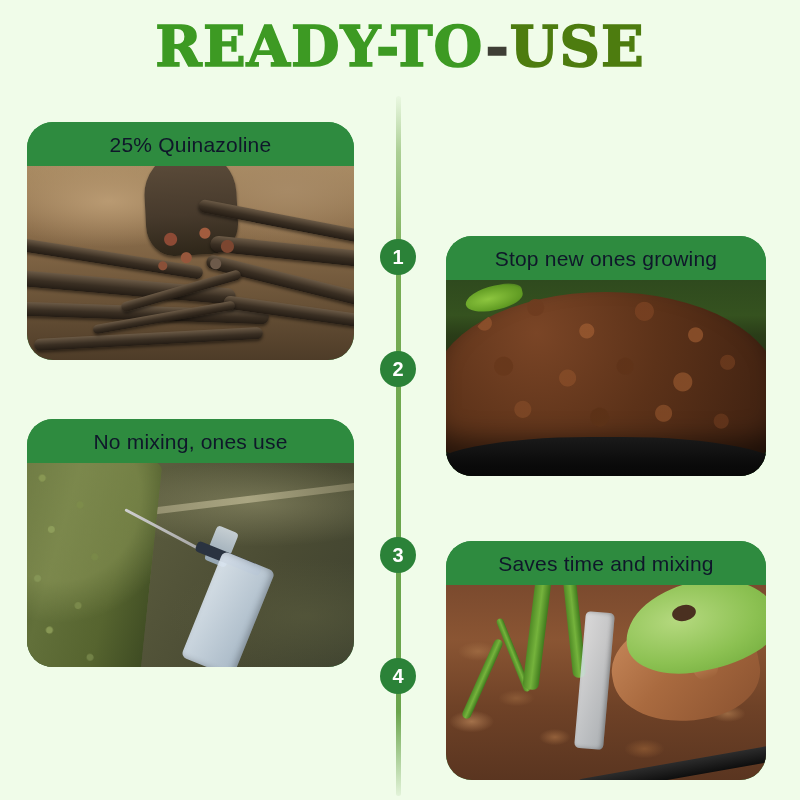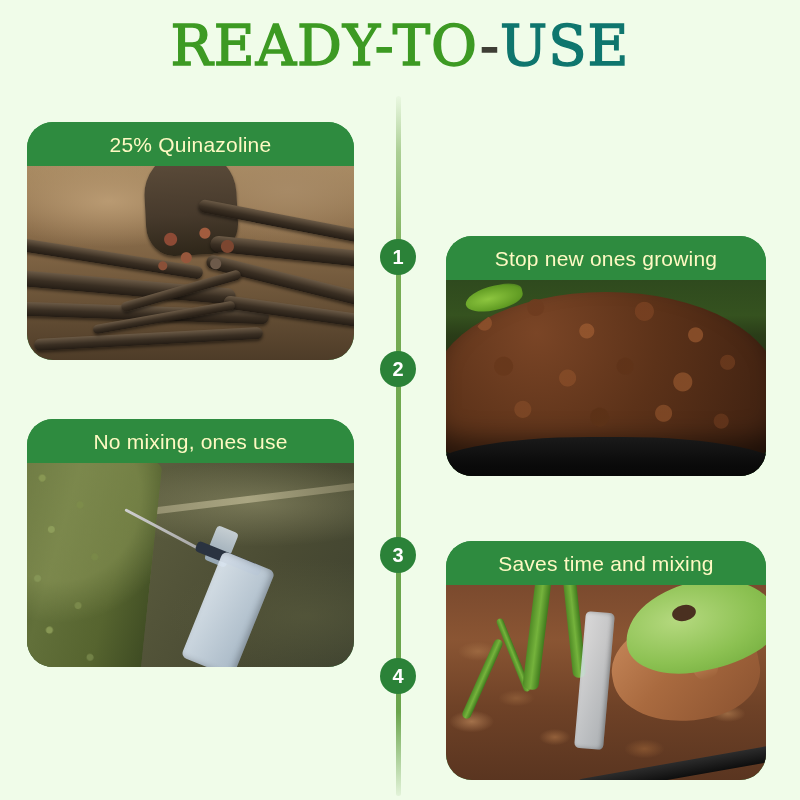--- a/index.html
+++ b/index.html
@@ -19,31 +19,31 @@
 
   
   .title-wrap {
     position: absolute;
     top: 18px; left: 0; width: 800px;
     text-align: center;
     white-space: nowrap;
   }
   .title-word {
     font-family: "DejaVu Serif", serif;
-    font-weight: 400;
+    font-weight: 700;
     font-size: 56px;
     letter-spacing: 1px;
     line-height: 1;
     display: inline;
     text-align: center;
     -webkit-text-stroke: 1.5px currentColor;
   }
   .title-green { color: #3d9a23; }
   .title-dash  { color: #3f3f36; }
-  .title-dark  { color: #0f766e; }
+  .title-dark  { color: #4d7c0f; }
 
   
   .timeline-line {
     position: absolute;
     left: 396px; top: 96px;
     width: 5px; height: 700px;
     border-radius: 3px;
     background: linear-gradient(to bottom,
         rgba(125,175,90,0.05) 0%,
         rgba(116,170,80,0.55) 8%,
@@ -89,21 +89,21 @@
   .card-header {
     position: relative;
     height: 44px;
     background: #2e8b3f;
     display: flex;
     align-items: center;
     justify-content: center;
     z-index: 3;
   }
   .card-header-label {
-    color: #fef9c3;
+    color: #0f172a;
     font-size: 21px;
     font-weight: 400;
     letter-spacing: 0.2px;
     line-height: 1;
     white-space: nowrap;
   }
   .card-photo {
     position: relative;
     width: 100%;
     height: calc(100% - 44px);

